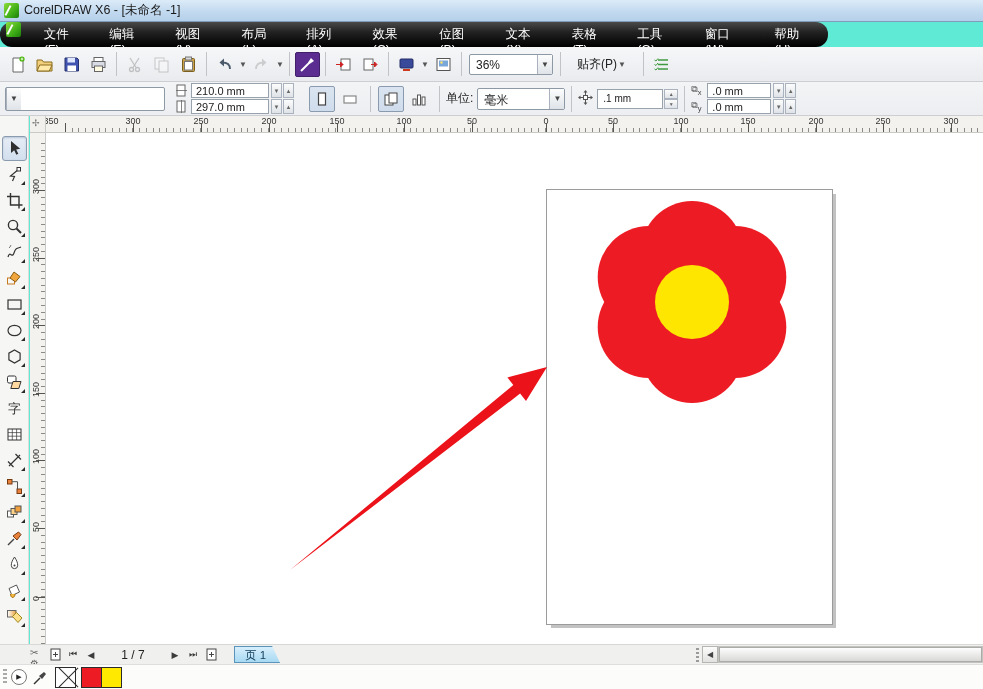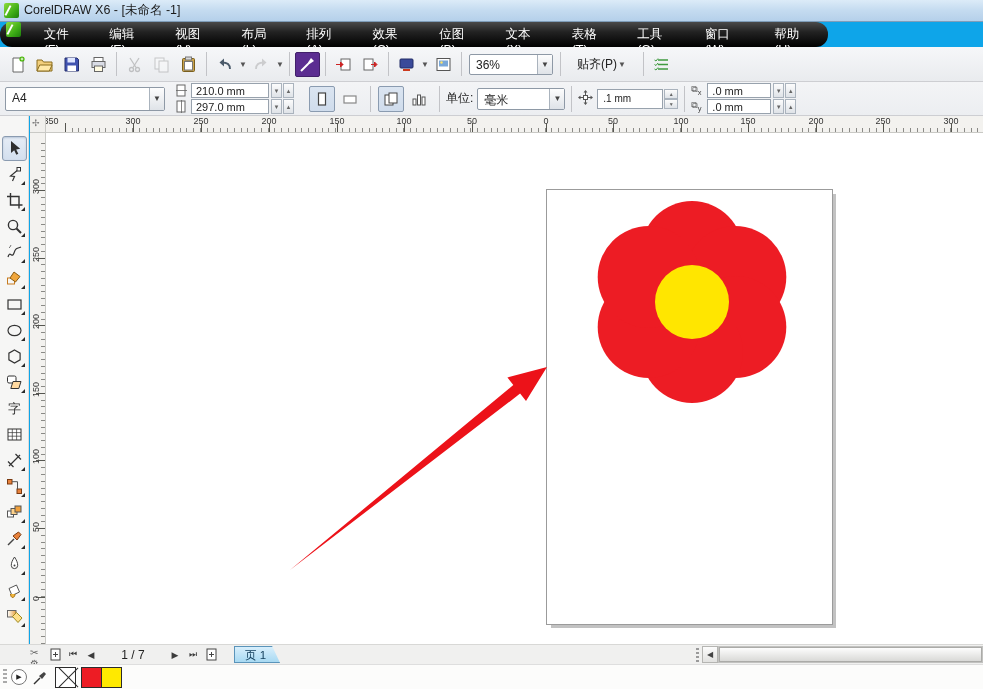--- a/index.html
+++ b/index.html
@@ -1,18 +1,18 @@
 <!DOCTYPE html>
 <html><head>
 <meta charset="utf-8">
 <style>
   * { margin:0; padding:0; box-sizing:border-box; }
   html,body { width:983px; height:689px; overflow:hidden; }
   body { font-family:"Liberation Sans","DejaVu Sans",sans-serif; font-size:12px; }
-  #app { position:relative; width:983px; height:689px; background:#0ea5e9; }
+  #app { position:relative; width:983px; height:689px; background:#5eead4; }
 
   
   .titlebar { position:absolute; left:0; top:0; width:983px; height:22px;
     background:linear-gradient(180deg,#dcebf8 0%,#c4dbf0 50%,#b5d0ea 100%);
     border-bottom:1px solid #7f9db9; display:flex; align-items:center; padding-left:4px; }
   .titlebar .title-text { color:#1b1b1b; font-size:12.5px; margin-left:5px; }
   .applogo { width:15px; height:15px; border-radius:2px;
     background:linear-gradient(135deg,#8edc3c 0%,#3fae17 60%,#1d7d0b 100%); position:relative; }
   .applogo:before { content:""; position:absolute; left:3px; top:2px; width:2px; height:11px;
     background:#fff; transform:rotate(28deg); }
@@ -310,21 +310,20 @@
           <svg viewBox="0 0 17 17">
             <path d="M5 4h10M5 8.5h10M5 13h10" stroke="#3f9a3f" stroke-width="1.6"></path>
             <path d="M1.5 4l1.5 1 2-2.5M1.5 8.5l1.5 1 2-2.5M1.5 13l1.5 1 2-2.5" stroke="#3f9a3f" fill="none"></path>
           </svg>
         </span>
       </div>
     </div>
 
   <div class="propbar">
     <div class="combo paper-combo">
-      <span class="combo-val">A4</span>
       <span class="combo-btn">▼</span>
     </div>
     <div class="dim-stack">
       <div class="dim-row">
         <span class="dim-icon">
           <svg viewBox="0 0 13 13">
               <rect x="2" y="1" width="8" height="11" fill="#fff" stroke="#666"></rect>
               <path d="M1 6.5h11" stroke="#666" stroke-width=".8"></path>
             </svg></span>
         <span class="dim-field">210.0 mm</span>

